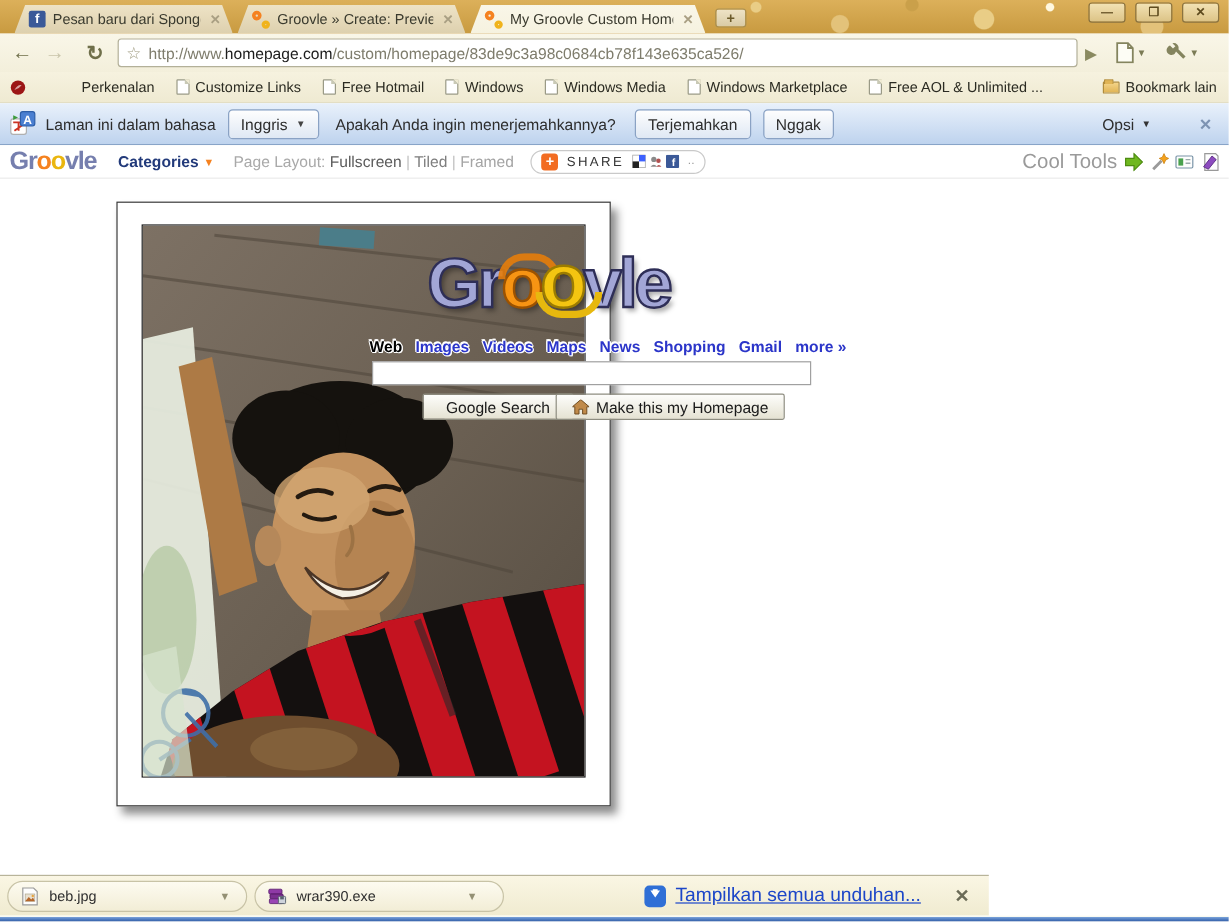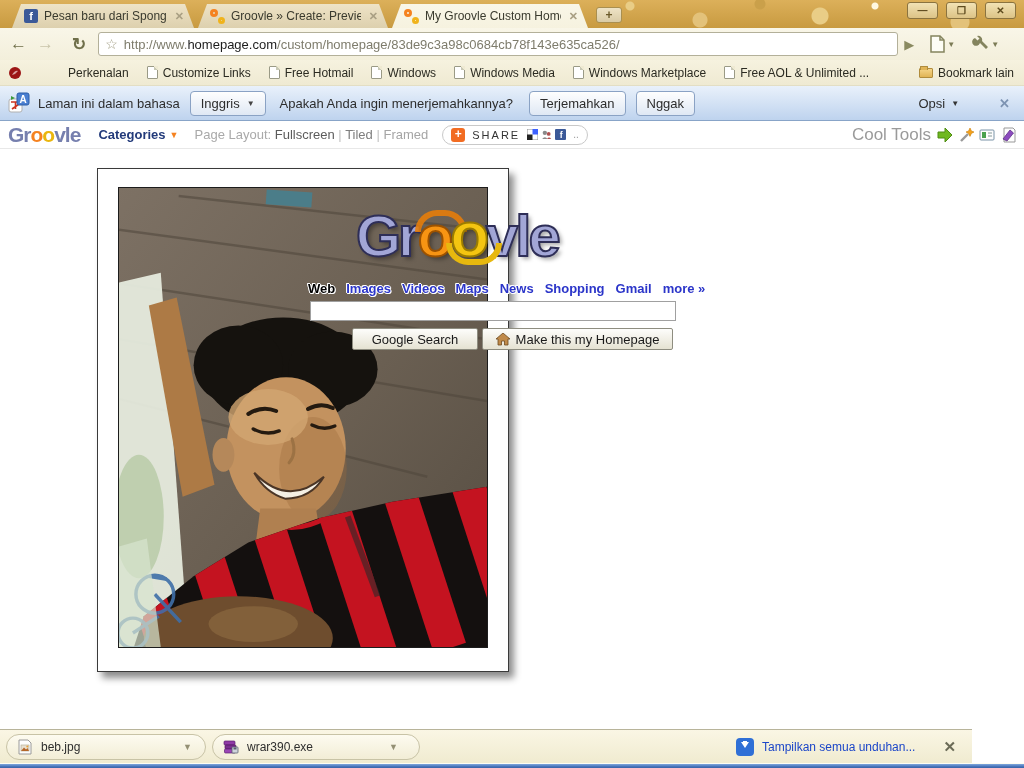--- a/index.html
+++ b/index.html
@@ -130,37 +130,37 @@
     text-shadow:-1px 0 #fff,1px 0 #fff,0 -1px #fff,0 1px #fff,1px 1px #fff,-1px -1px #fff; }
   .navlinks .lnk { color:#2b35c9; }
   .navlinks .cur { color:#000; }
   .searchbox { position:absolute; left:310px; top:152px; width:366px; height:20px;
     border:1px solid #a0a0a0; background:#fff; font-size:13px; padding:0 4px; }
   .btn-xp { position:absolute; top:179px; height:22px;
     background:linear-gradient(#fdfdfb,#e5e2d2); border:1px solid #8e8d80; border-radius:2px;
     font-size:13px; color:#1a1a1a; display:flex; align-items:center; justify-content:center; gap:6px;
     font-family:"Liberation Sans", sans-serif; }
   .btn-search { left:352px; width:126px; }
-  .btn-home { left:482px; width:191px; }
-
-  
-  .shelf { position:absolute; left:0; top:729px; width:972px; height:34px;
+  .btn-home { left:463px; width:191px; }
+
+  
+  .shelf { position:absolute; left:0; top:729px; width:824px; height:34px;
     background:linear-gradient(#faf6e4,#f0ebd0); border-top:1px solid #b8b49a;
     display:flex; align-items:center; }
   .dl-item { display:flex; align-items:center; gap:8px; height:26px; border-radius:13px;
     background:linear-gradient(#fdfbf0,#f2edd6); border:1px solid #c8c3a6;
     padding:0 10px; margin-left:6px; font-size:12px; color:#2e2e2e; }
   .dl-item .name { min-width:120px; }
   .dl-caret { color:#949074; font-size:9px; margin-left:14px; }
   .shelf-right { margin-left:auto; display:flex; align-items:center; gap:8px; margin-right:16px; }
   .dl-blue { width:18px; height:18px; background:#2f6fd6; border-radius:4px; position:relative; }
   .dl-blue::after { content:''; position:absolute; left:5px; top:4px; width:0; height:0;
     border:4px solid transparent; border-top:6px solid #fff; }
   .dl-blue::before { content:''; position:absolute; left:7px; top:3px; width:4px; height:4px; background:#fff; }
-  .show-all { font-size:12px; color:#1c46c8; }
+  .show-all { font-size:16px; color:#1c46c8; text-decoration:underline; }
   .shelf-close { color:#6b6b57; font-weight:bold; font-size:15px; margin-left:20px; }
 
   
   .taskstrip { position:absolute; left:0; top:763px; width:1024px; height:5px;
     border-top:1px solid #fdfdf2; background:linear-gradient(#7fa7dd,#426fb6 70%,#3a64a6); }
 
   svg { display:block; }
 </style>
 </head>
 <body>

